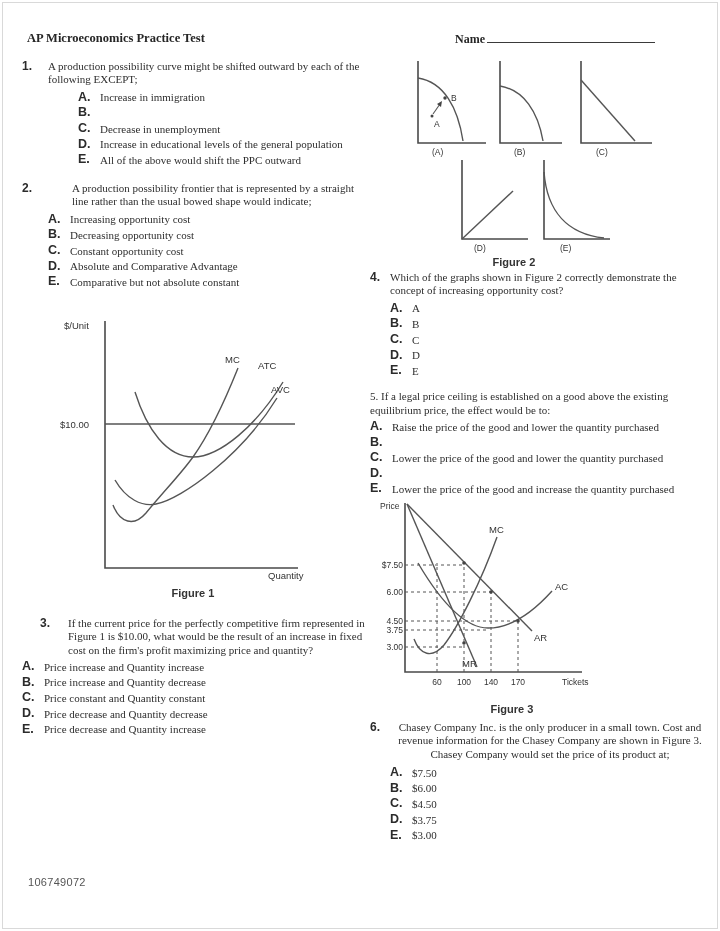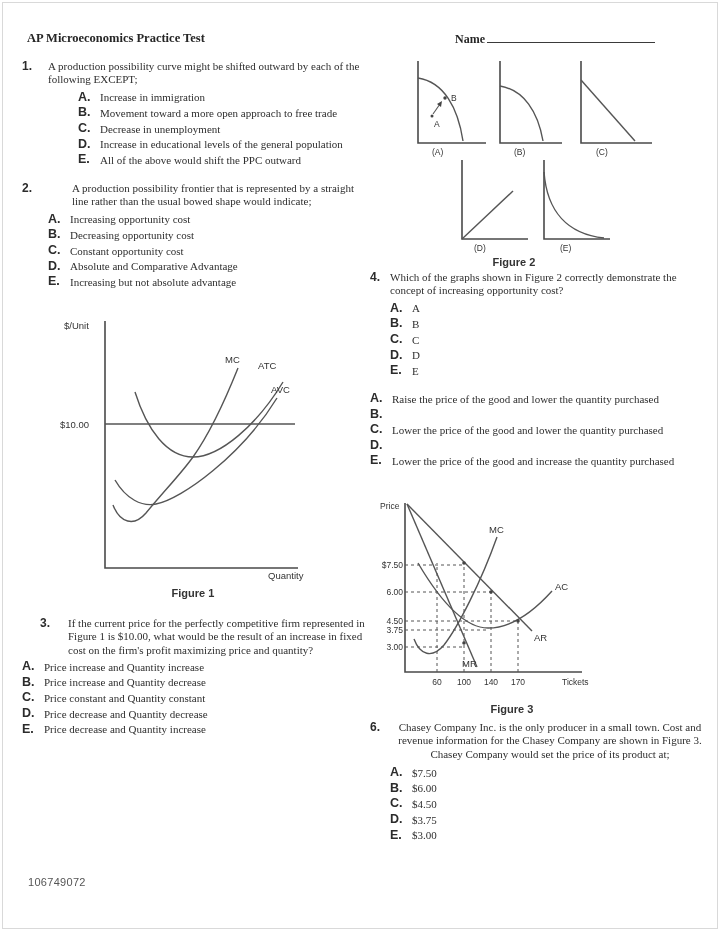--- a/index.html
+++ b/index.html
@@ -61,21 +61,20 @@
     <span class="q-num">1.</span>
     <div class="q-text">A production possibility curve might be shifted outward by each of the following EXCEPT;</div>
   </div>
   <div class="opts">
     <div class="opt">
         <span class="opt-letter">A.</span>
         <span class="opt-text">Increase in immigration</span>
       </div>
     <div class="opt">
         <span class="opt-letter">B.</span>
-        <span class="opt-text">Movement toward a more open approach to free trade</span>
       </div>
     <div class="opt">
         <span class="opt-letter">C.</span>
         <span class="opt-text">Decrease in unemployment</span>
       </div>
     <div class="opt">
         <span class="opt-letter">D.</span>
         <span class="opt-text">Increase in educational levels of the general population</span>
       </div>
     <div class="opt">
@@ -102,21 +101,21 @@
     <div class="opt">
         <span class="opt-letter">C.</span>
         <span class="opt-text">Constant opportunity cost</span>
       </div>
     <div class="opt">
         <span class="opt-letter">D.</span>
         <span class="opt-text">Absolute and Comparative Advantage</span>
       </div>
     <div class="opt">
         <span class="opt-letter">E.</span>
-        <span class="opt-text">Increasing but not absolute advantage</span>
+        <span class="opt-text">Comparative but not absolute constant</span>
       </div>
   </div>
 </div>
 
 <svg class="fig" style="left:52px;top:315px;" width="292" height="298" viewBox="0 0 292 298">
   <text x="12" y="14" class="lbl">$/Unit</text>
   <path class="axis" d="M53,6 L53,253 L246,253"></path>
   <text x="8" y="113" class="lbl">$10.00</text>
   <line x1="53" y1="109" x2="243" y2="109" class="curve"></line>
   <path class="curve" d="M61,190 C68,208 82,212 94,198 C112,176 128,160 141,142 C158,118 172,88 186,53"></path>
@@ -211,20 +210,24 @@
         <span class="opt-text">D</span>
       </div>
     <div class="opt">
         <span class="opt-letter">E.</span>
         <span class="opt-text">E</span>
       </div>
   </div>
 </div>
 
 <div class="q" id="q5">
+  <div class="q-inline">
+    <span class="q-num-plain">5.</span>
+    <span>If a legal price ceiling is established on a good above the existing equilibrium price, the effect would be to:</span>
+  </div>
   <div class="opts">
     <div class="opt">
         <span class="opt-letter">A.</span>
         <span class="opt-text">Raise the price of the good and lower the quantity purchased</span>
       </div>
     <div class="opt">
         <span class="opt-letter">B.</span>
       </div>
     <div class="opt">
         <span class="opt-letter">C.</span>

